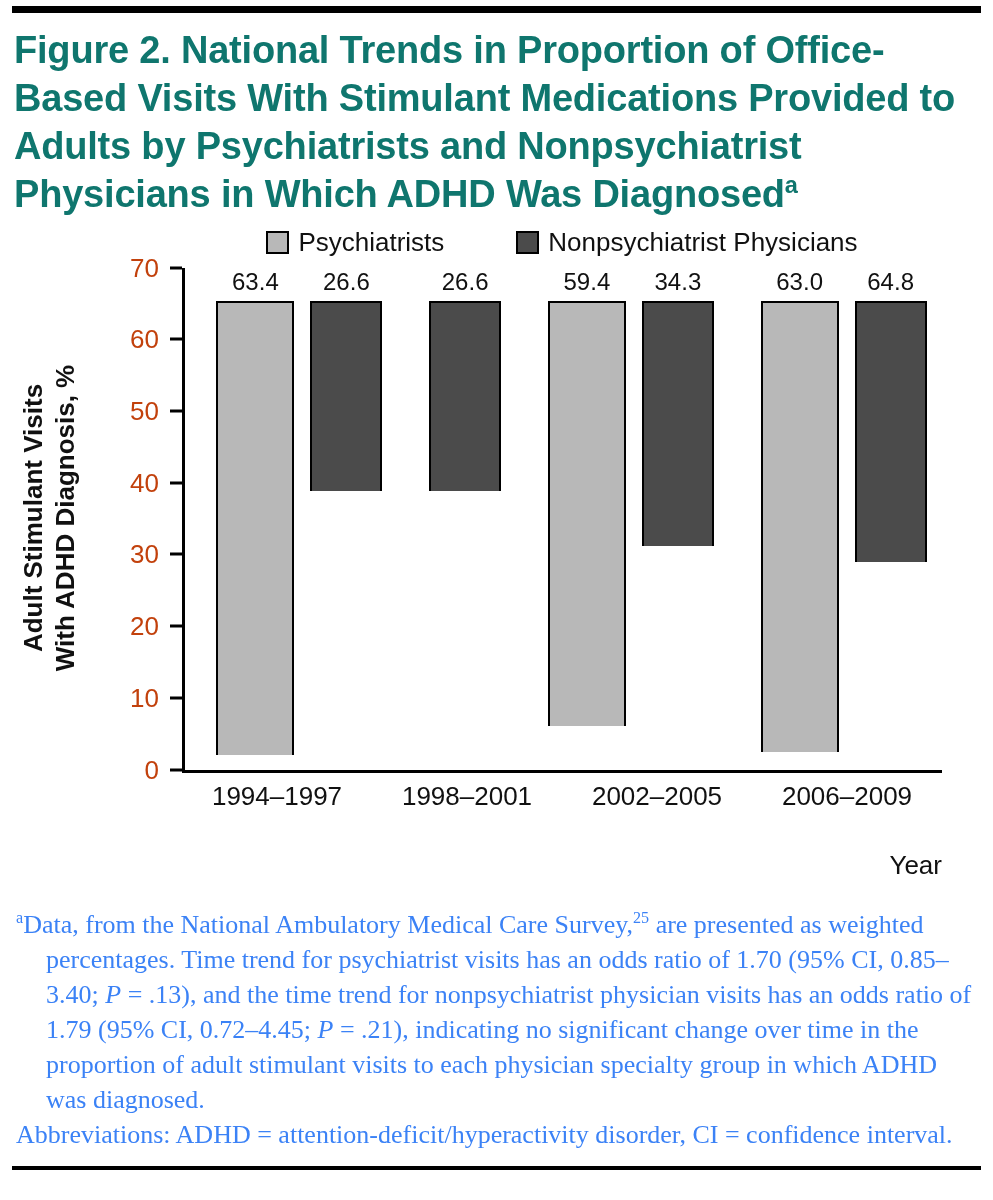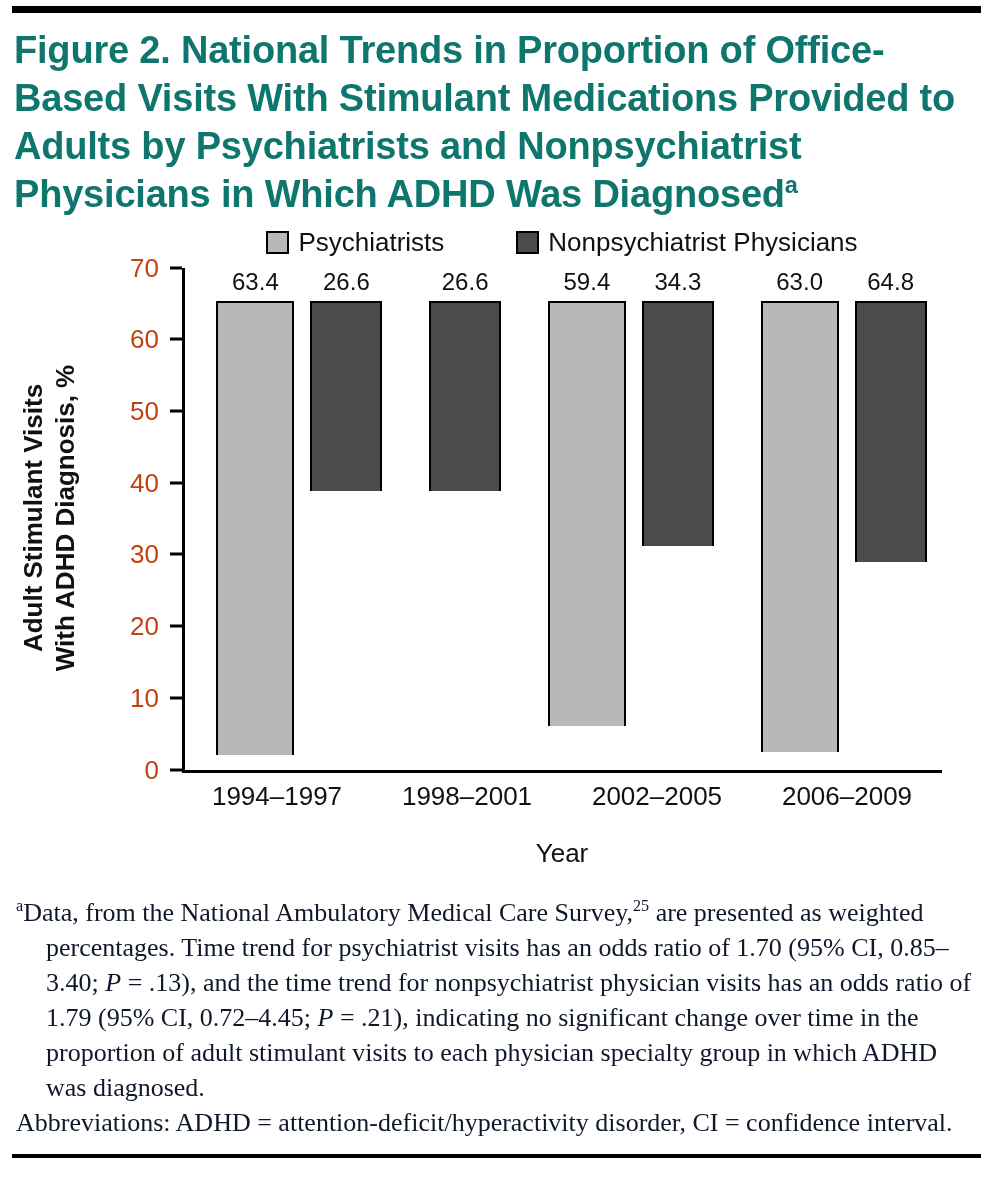--- a/index.html
+++ b/index.html
@@ -106,32 +106,32 @@
     width: 760px;
     display: flex;
     justify-content: space-around;
     margin-top: 8px;
   }
   .x-label { width: 160px; text-align: center; font-size: 26px; color: #111; }
 
   .x-axis-title {
     margin-left: 170px;
     width: 760px;
-    text-align: center;
+    text-align: right;
     font-size: 26px;
     color: #111;
-    margin-top: 26px;
+    margin-top: 38px;
   }
 
   .footnote {
     margin: 26px 4px 0 4px;
     font-family: "Liberation Serif", serif;
     font-size: 26px;
     line-height: 1.35;
-    color: #0f172a;
+    color: #3b82f6;
   }
   .footnote p.hang {
     padding-left: 30px;
     text-indent: -30px;
   }
   .footnote sup { font-size: 0.62em; }
 </style>
 </head>
 <body>
 

